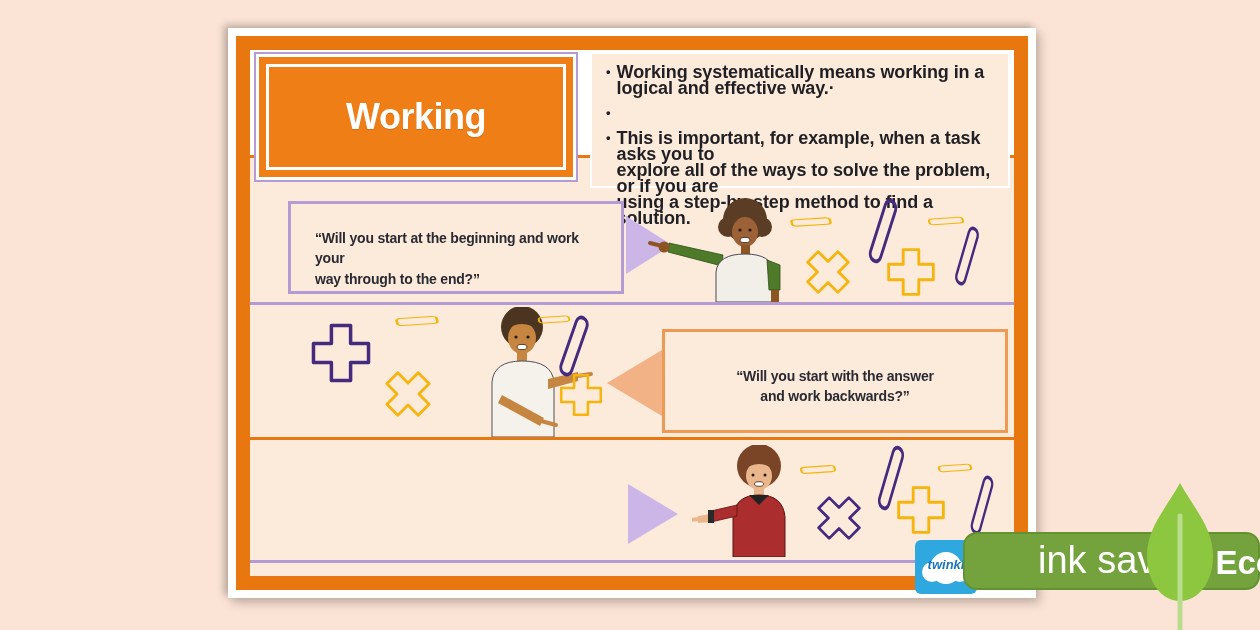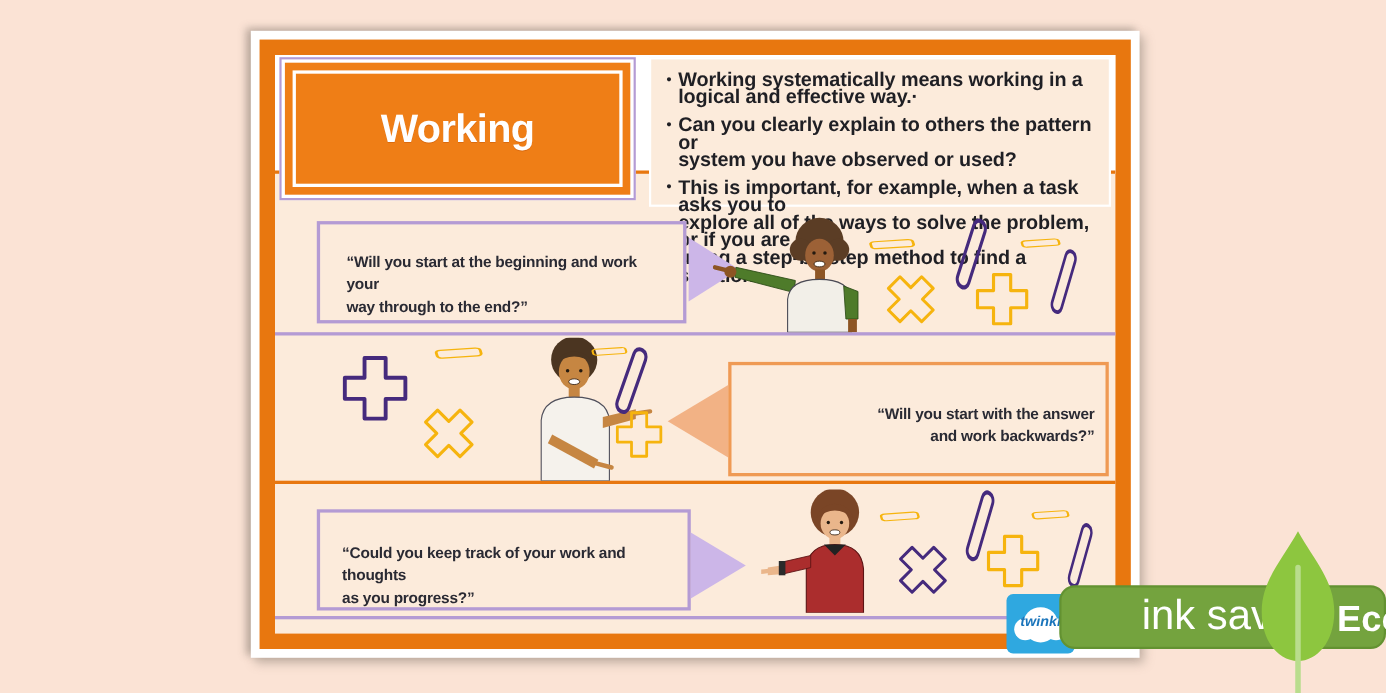--- a/index.html
+++ b/index.html
@@ -54,21 +54,21 @@
   .row3{top:390px;height:123px;border-bottom:3px solid #b49bd4;}
   
   .bubble{
     position:absolute;background:#fcebdb;box-sizing:border-box;
     color:#2a2a33;font-weight:bold;font-size:14px;line-height:1.45;
     letter-spacing:-0.2px;white-space:pre-line;
   }
   .bubble.purple{border:3px solid #b49bd4;}
   .bubble.orange{border:3px solid #ef9a54;}
   .bubble1{left:38px;top:10px;width:336px;height:93px;padding:24px 10px 16px 24px;}
-  .bubble2{left:412px;top:24px;width:346px;height:104px;padding:34px 10px 14px 10px;text-align:right;}
+  .bubble2{left:412px;top:24px;width:346px;height:104px;padding:34px 10px 14px 10px;text-align:center;}
   .bubble3{left:38px;top:23px;width:340px;height:92px;padding:26px 10px 0 20px;}
   .tail{position:absolute;width:0;height:0;}
   .tail-r{border-top:29px solid transparent;border-bottom:29px solid transparent;border-left:46px solid #ccb6e8;}
   .tail-l{border-top:33px solid transparent;border-bottom:33px solid transparent;border-right:55px solid #f2b285;}
   .tail1{left:376px;top:25px;}
   .tail2{left:357px;top:45px;}
   .tail3{left:378px;top:44px;border-top-width:30px;border-bottom-width:30px;border-left-width:50px;}
   
   .sym{position:absolute;overflow:visible;}
   .sym use{fill:none;stroke:currentColor;stroke-width:5.5;stroke-linejoin:round;stroke-linecap:round;}
@@ -126,22 +126,20 @@
           </div>
             </div>
         </div>
         <div class="bullet-panel">
           <div class="bullet">
             <span class="dot">•</span>
             <span class="bullet-text">Working systematically means working in a logical and effective way.·</span>
           </div>
           <div class="bullet">
             <span class="dot">•</span>
-            <span class="bullet-text">Can you clearly explain to others the pattern or
-system you have observed or used?</span>
           </div>
           <div class="bullet">
             <span class="dot">•</span>
             <span class="bullet-text">This is important, for example, when a task asks you to
 explore all of the ways to solve the problem, or if you are
 using a step-by-step method to find a solution.</span>
           </div>
         </div>
       </div>
 
@@ -217,22 +215,20 @@
           </svg>
         <svg class="sym yellow" style="left:308px;top:67px" width="46" height="46" viewBox="-50 -50 100 100" preserveAspectRatio="none">
             <use href="#sym-plus"></use>
           </svg>
         <div class="tail tail-l tail2"></div>
         <div class="bubble orange bubble2">“Will you start with the answer
 and work backwards?”</div>
       </div>
 
       <div class="row row3">
-        <div class="bubble purple bubble3">“Could you keep track of your work and thoughts
-as you progress?”</div>
         <div class="tail tail-r tail3"></div>
         <svg class="figure" style="left:442px;top:5px" width="130" height="112" viewBox="0 0 130 112">
           <path d="M 18,69 L 6,71 L 6,78 L 18,77 Z" fill="#eab68b"></path>
           <line x1="7" y1="74" x2="-2" y2="75" stroke="#eab68b" stroke-width="4" stroke-linecap="round"></line>
           <circle cx="67" cy="21" r="22" fill="#7a4526"></circle>
           <ellipse cx="67" cy="31" rx="13" ry="14" fill="#eab68b"></ellipse>
           <path d="M 50,26 Q 67,12 84,26 Q 80,14 67,13 Q 54,14 50,26 Z" fill="#7a4526"></path>
           <circle cx="61" cy="30" r="1.5" fill="#241a10"></circle>
             <circle cx="73" cy="30" r="1.5" fill="#241a10"></circle>
           <ellipse cx="67" cy="39" rx="4.5" ry="2.3" fill="#ffffff" stroke="#3a2413" stroke-width="0.8"></ellipse>

